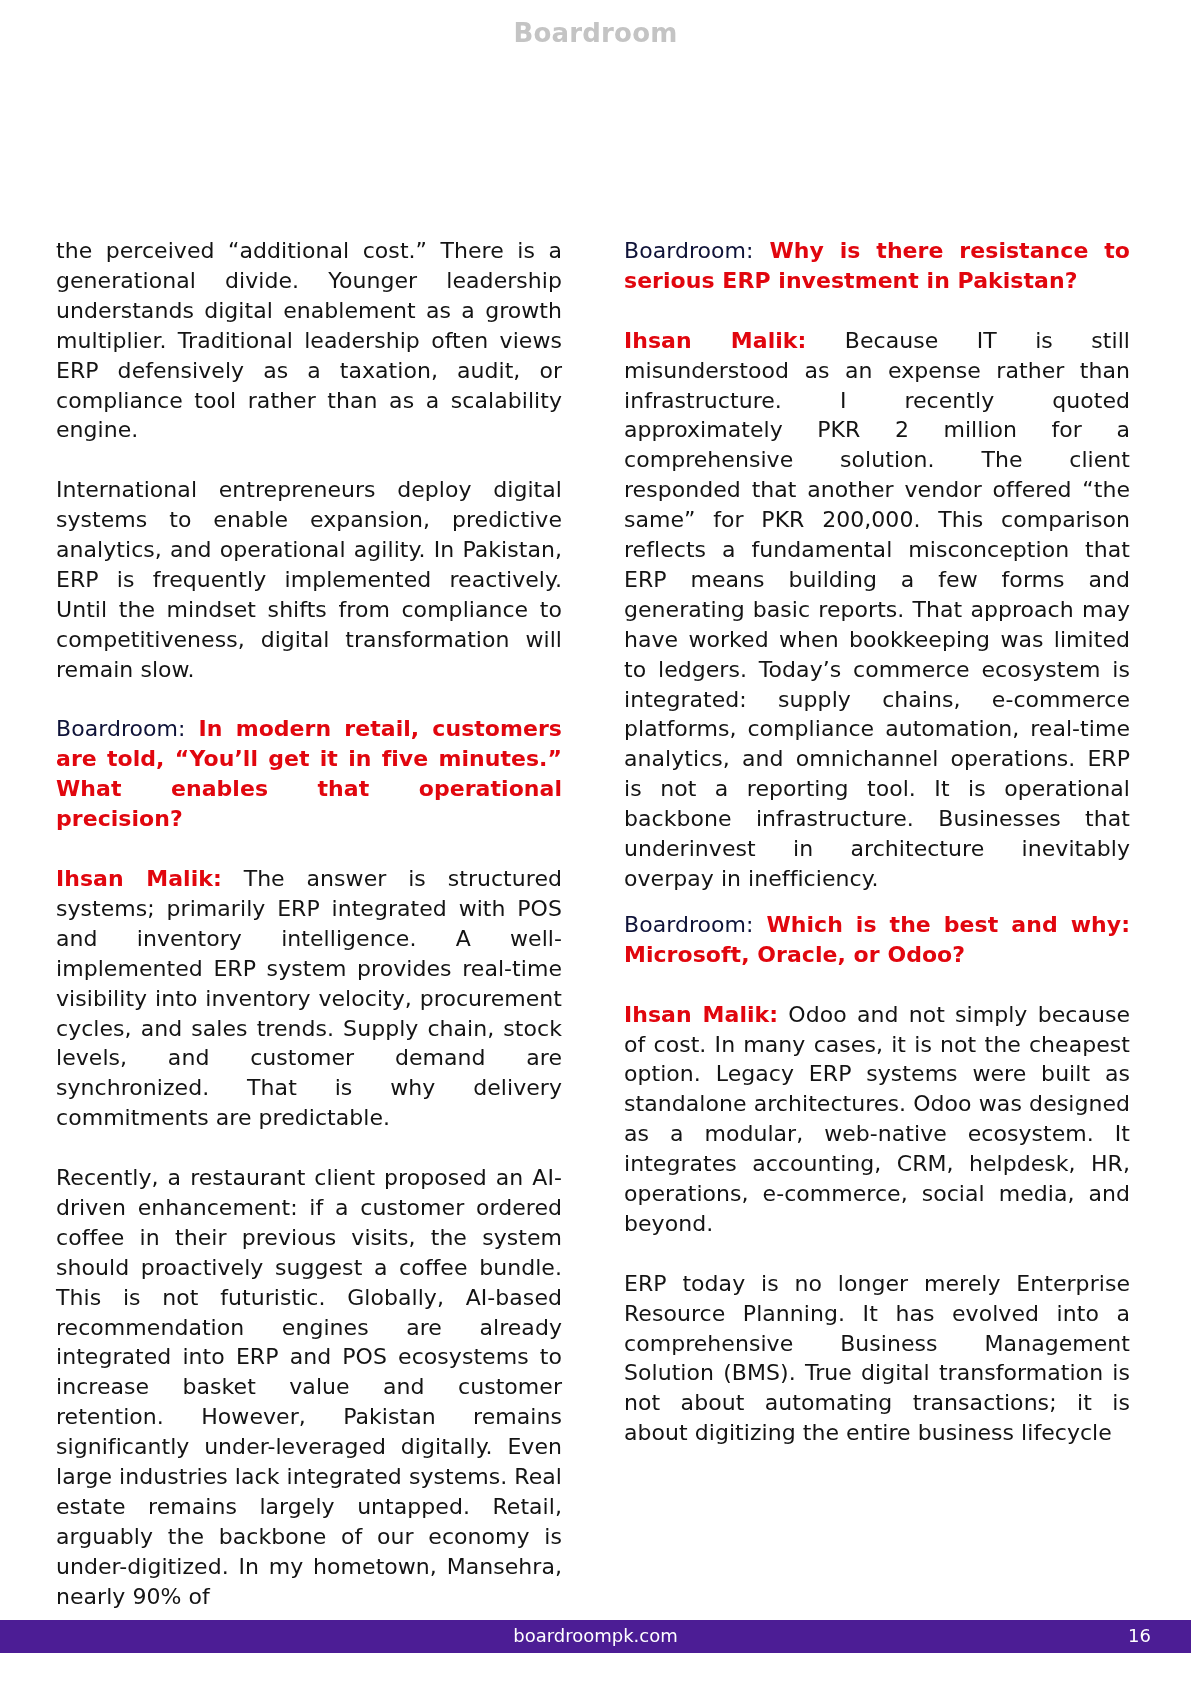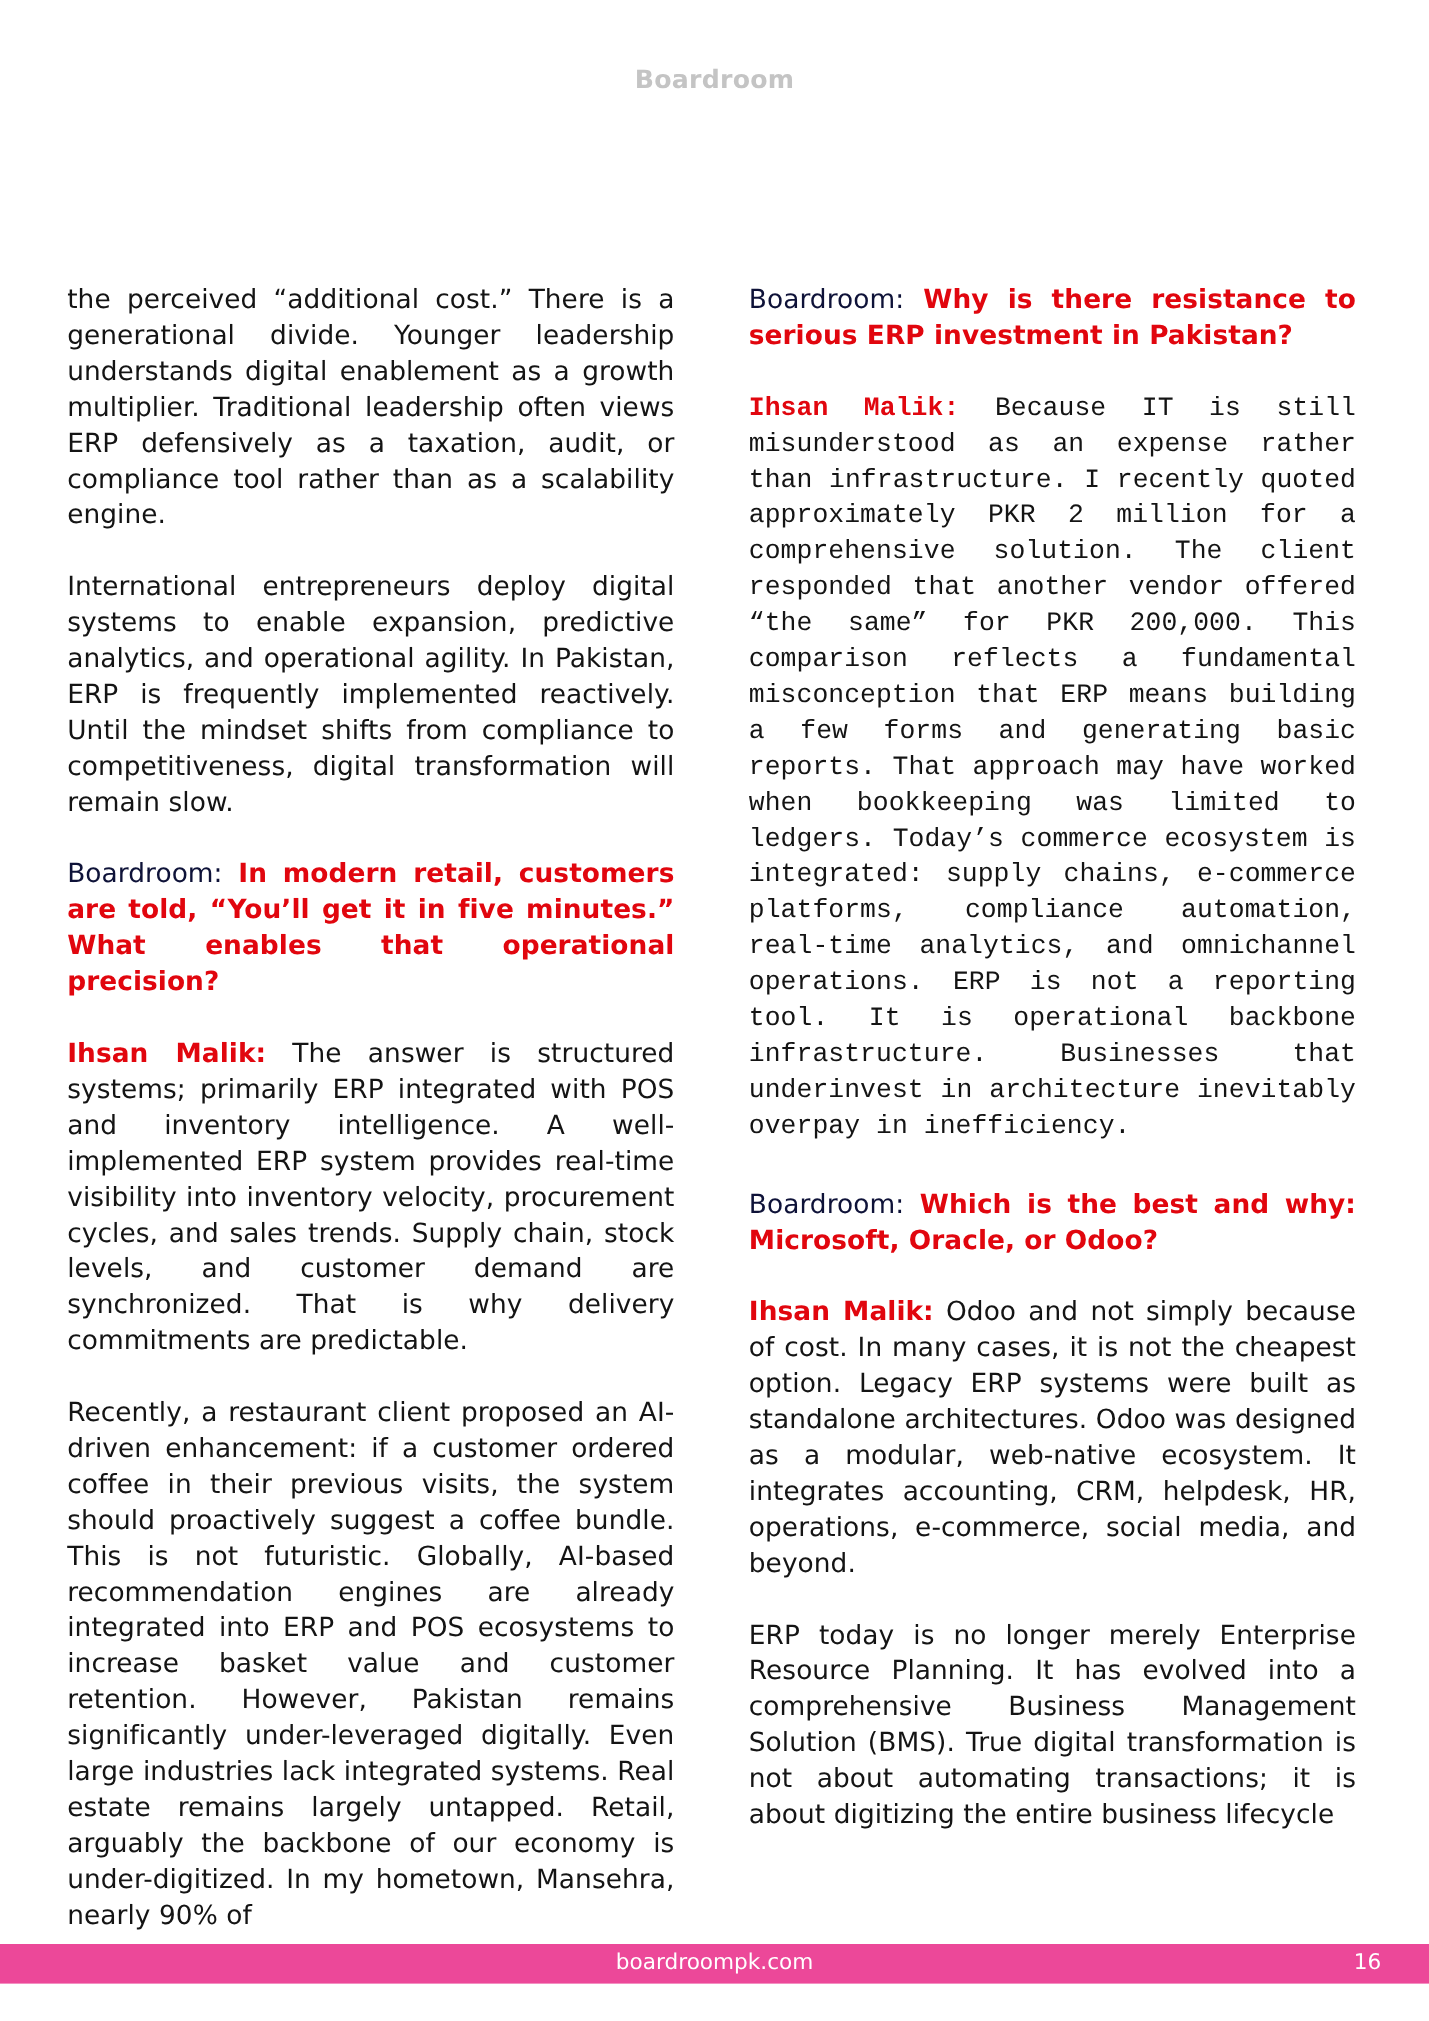--- a/index.html
+++ b/index.html
@@ -15,24 +15,23 @@
       color: #141414;
     }
     .masthead {
       position: absolute;
       top: 18px;
       left: 0;
       width: 1191px;
       text-align: center;
       font-family: "DejaVu Sans", sans-serif;
       font-weight: bold;
-      font-size: 21px;
+      font-size: 26px;
       color: #c4c4c4;
       letter-spacing: 0.2px;
-      margin-top: 36px;
     }
     .column {
       position: absolute;
       top: 236px;
       width: 506px;
       font-family: "DejaVu Sans", sans-serif;
       font-size: 22px;
       line-height: 29.9px;
       text-align: justify;
       letter-spacing: 0.05px;
@@ -44,21 +43,21 @@
     .q { margin-bottom: 29.9px; font-weight: bold; }
     .lbl-board { color: #0e1238; font-weight: normal; }
     .lbl-q { color: #e1060e; font-weight: bold; }
     .lbl-ans { color: #e1060e; font-weight: bold; }
     .footer-bar {
       position: absolute;
       left: 0;
       top: 1620px;
       width: 1191px;
       height: 33px;
-      background: #ec4899;
+      background: #4c1d95;
       color: #ffffff;
       font-family: "DejaVu Sans", sans-serif;
       font-size: 18px;
     }
     .footer-url {
       position: absolute;
       left: 0;
       width: 1191px;
       top: 5px;
       text-align: center;
@@ -86,21 +85,21 @@
     <span>The answer is structured systems; primarily ERP integrated with POS and inventory intelligence. A well-implemented ERP system provides real-time visibility into inventory velocity, procurement cycles, and sales trends. Supply chain, stock levels, and customer demand are synchronized. That is why delivery commitments are predictable.</span>
   </p>
   <p class="para tight" style="text-align-last:left;">Recently, a restaurant client proposed an AI-driven enhancement: if a customer ordered coffee in their previous visits, the system should proactively suggest a coffee bundle. This is not futuristic. Globally, AI-based recommendation engines are already integrated into ERP and POS ecosystems to increase basket value and customer retention. However, Pakistan remains significantly under-leveraged digitally. Even large industries lack integrated systems. Real estate remains largely untapped. Retail, arguably the backbone of our economy is under-digitized. In my hometown, Mansehra, nearly 90% of</p>
 </div>
 
 <div class="column col-right">
   <p class="q">
     <span class="lbl-board">Boardroom:</span>
     <span class="lbl-q">Why is there resistance to serious ERP investment in Pakistan?</span>
   </p>
-  <p class="para" style="margin-bottom:36px;font-family:Liberation Mono, monospace;">
+  <p class="para" style="margin-bottom:16px;">
     <span class="lbl-ans">Ihsan Malik:</span>
     <span>Because IT is still misunderstood as an expense rather than infrastructure. I recently quoted approximately PKR 2 million for a comprehensive solution. The client responded that another vendor offered “the same” for PKR 200,000. This comparison reflects a fundamental misconception that ERP means building a few forms and generating basic reports. That approach may have worked when bookkeeping was limited to ledgers. Today’s commerce ecosystem is integrated: supply chains, e-commerce platforms, compliance automation, real-time analytics, and omnichannel operations. ERP is not a reporting tool. It is operational backbone infrastructure. Businesses that underinvest in architecture inevitably overpay in inefficiency.</span>
   </p>
   <p class="q">
     <span class="lbl-board">Boardroom:</span>
     <span class="lbl-q">Which is the best and why: Microsoft, Oracle, or Odoo?</span>
   </p>
   <p class="para">
     <span class="lbl-ans">Ihsan Malik:</span>
     <span>Odoo and not simply because of cost. In many cases, it is not the cheapest option. Legacy ERP systems were built as standalone architectures. Odoo was designed as a modular, web-native ecosystem. It integrates accounting, CRM, helpdesk, HR, operations, e-commerce, social media, and beyond.</span>

